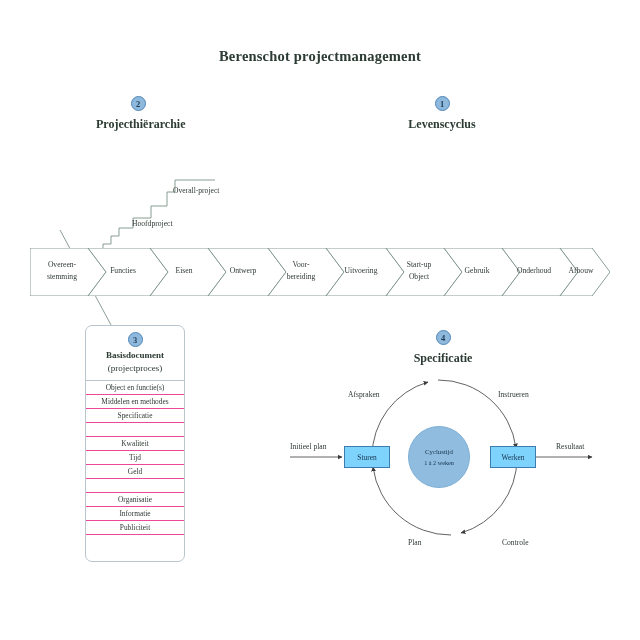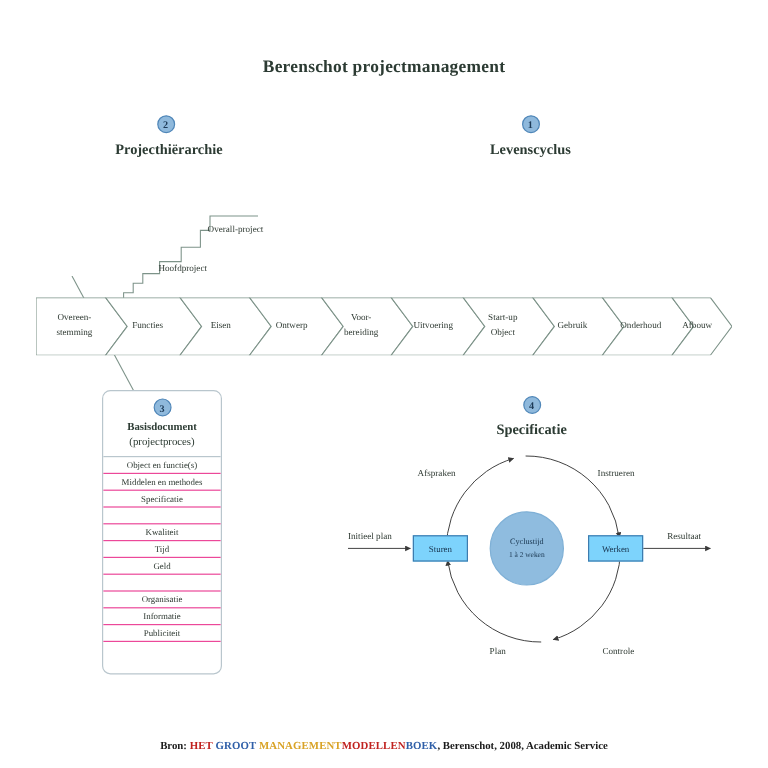--- a/index.html
+++ b/index.html
@@ -211,18 +211,14 @@
     </div>
 
     <div class="cyc-label" style="left:10px;top:112px;">Initieel plan</div>
     <div class="cyc-label" style="left:276px;top:112px;">Resultaat</div>
     <div class="cyc-label" style="left:68px;top:60px;">Afspraken</div>
     <div class="cyc-label" style="left:218px;top:60px;">Instrueren</div>
     <div class="cyc-label" style="left:80px;top:208px;margin-left:48px;">Plan</div>
     <div class="cyc-label" style="left:222px;top:208px;">Controle</div>
   </div>
 
-  <div class="abs" id="source">
-    <span>Bron:</span>
-    <span class="sc" id="book-title"> <span style="color: rgb(192, 34, 31);">HET </span><span style="color: rgb(47, 95, 168);">GROOT </span><span style="color: rgb(217, 163, 39);">MANAGEMENT</span><span style="color: rgb(192, 34, 31);">MODELLEN</span><span style="color: rgb(47, 95, 168);">BOEK</span></span><span>, Berenschot, 2008, Academic Service</span>
-  </div>
 
 </div>
 
 </body></html>

